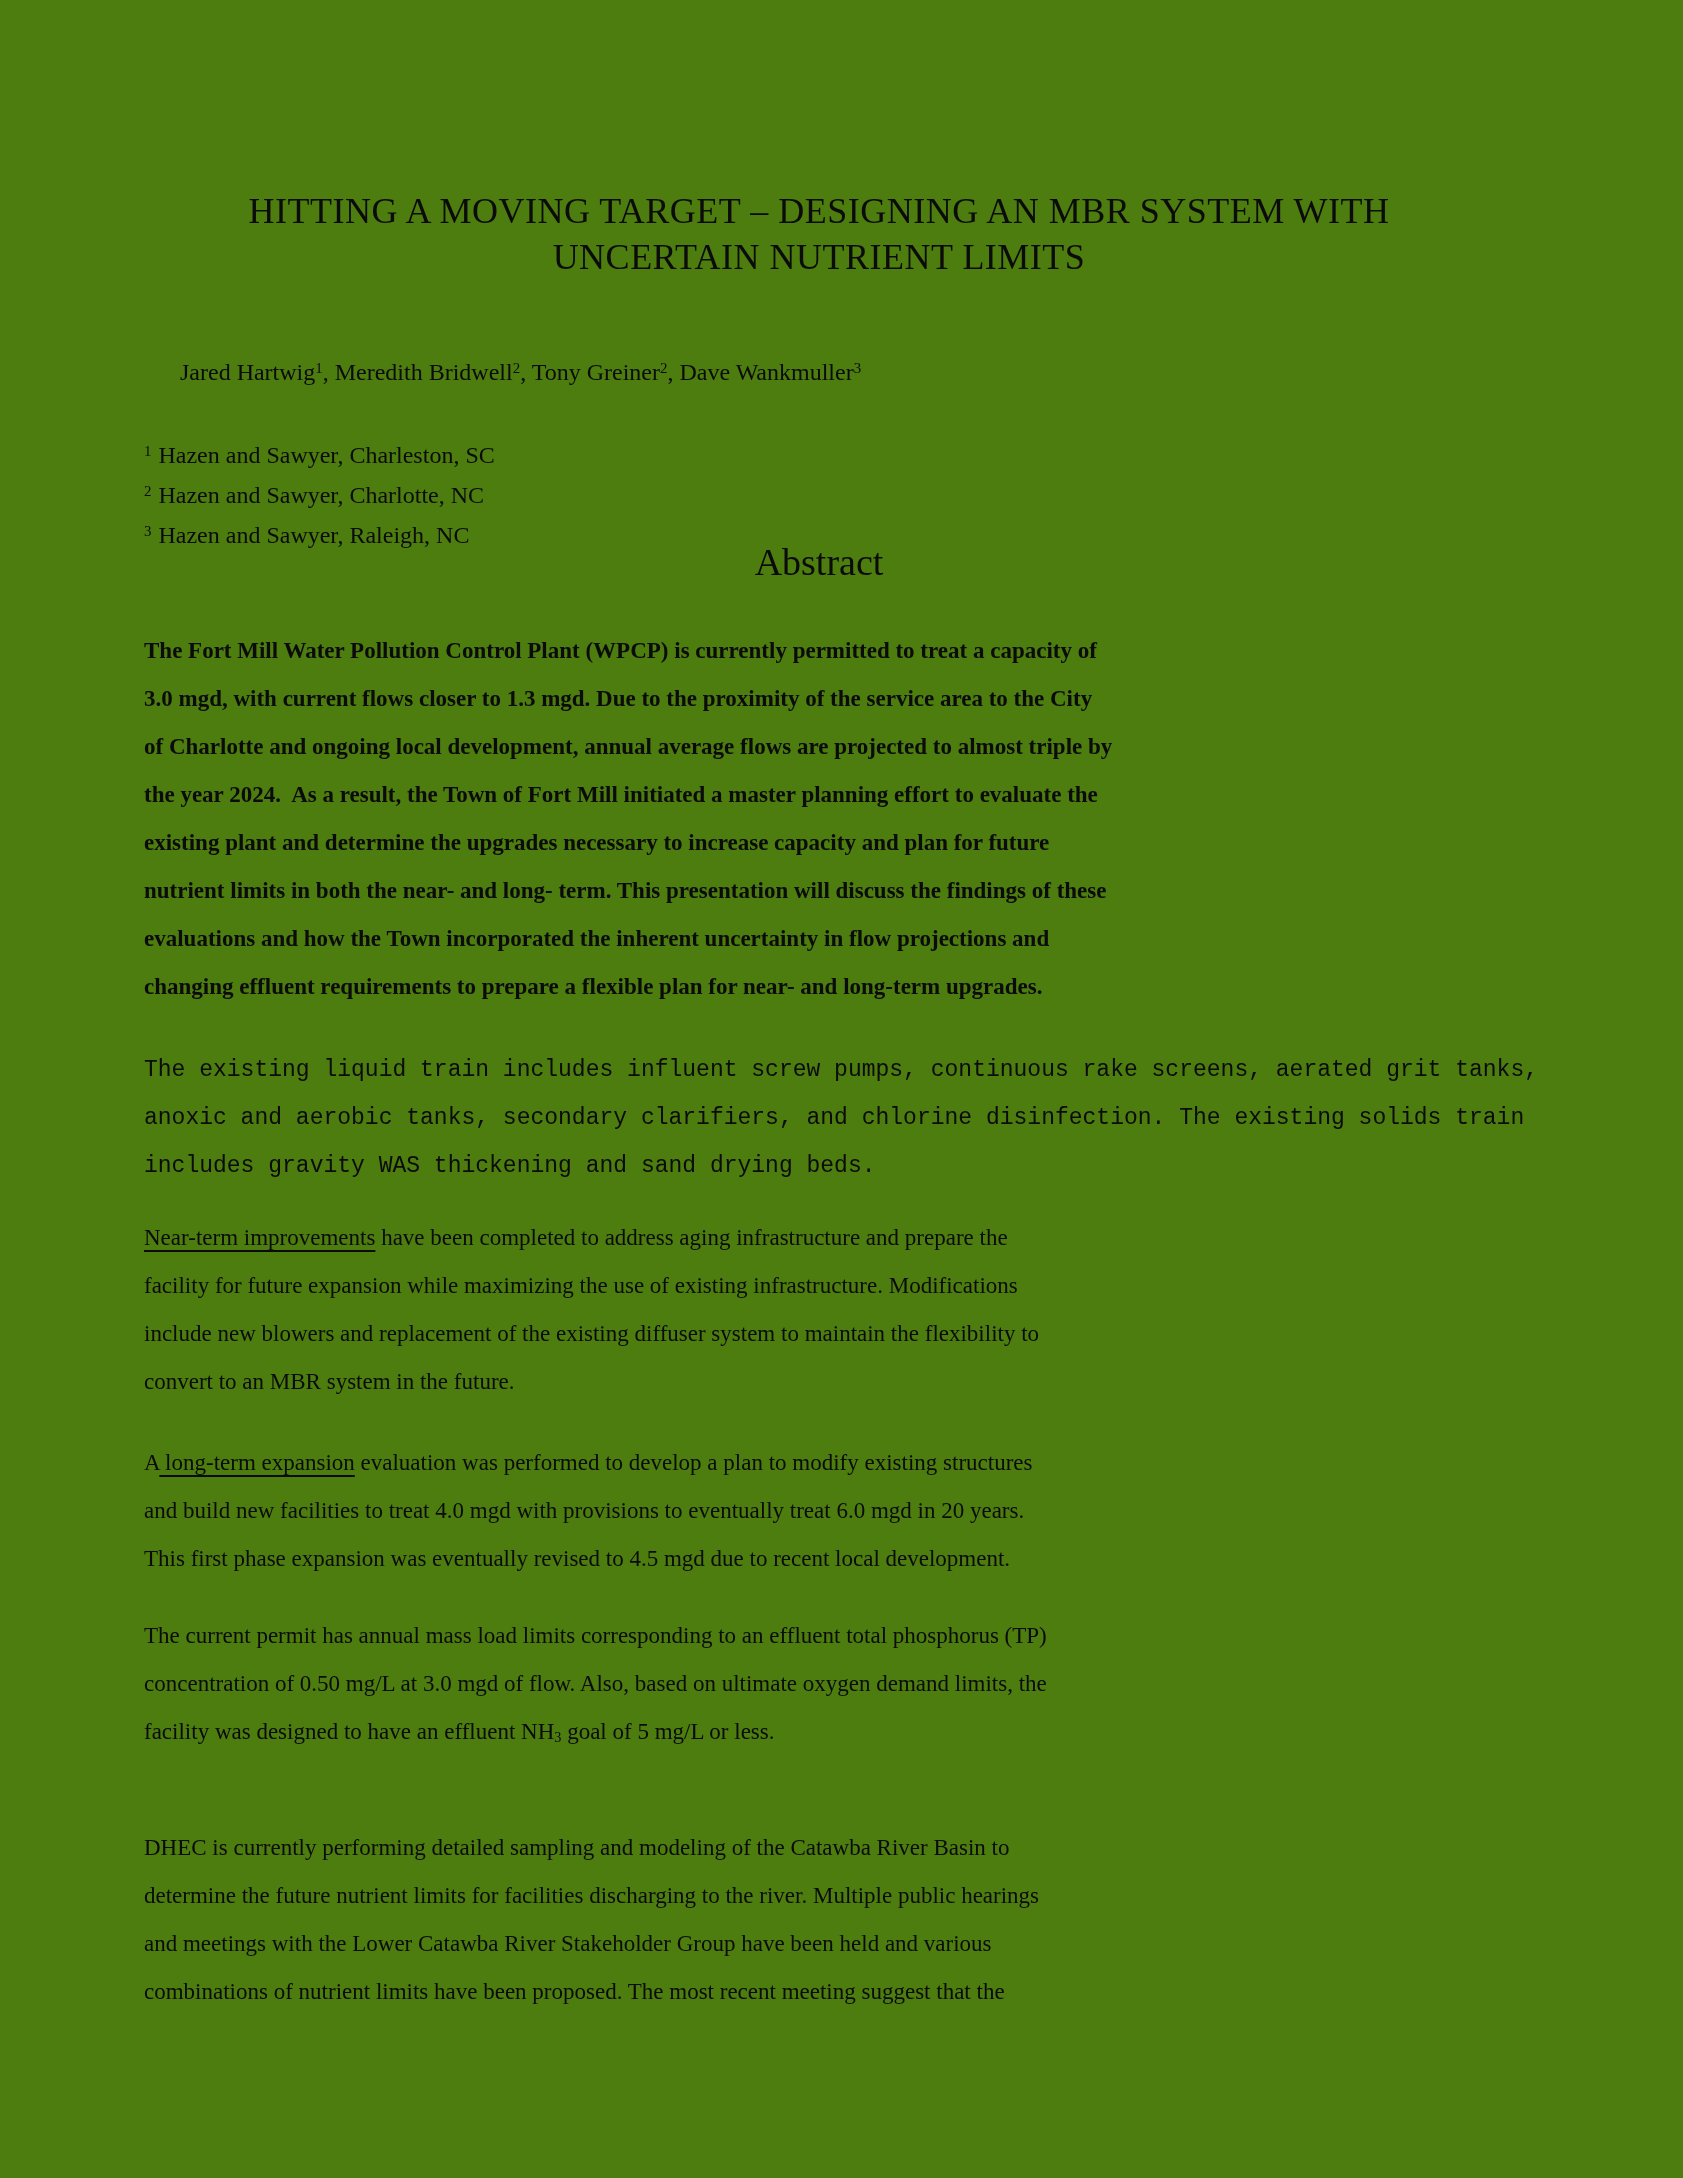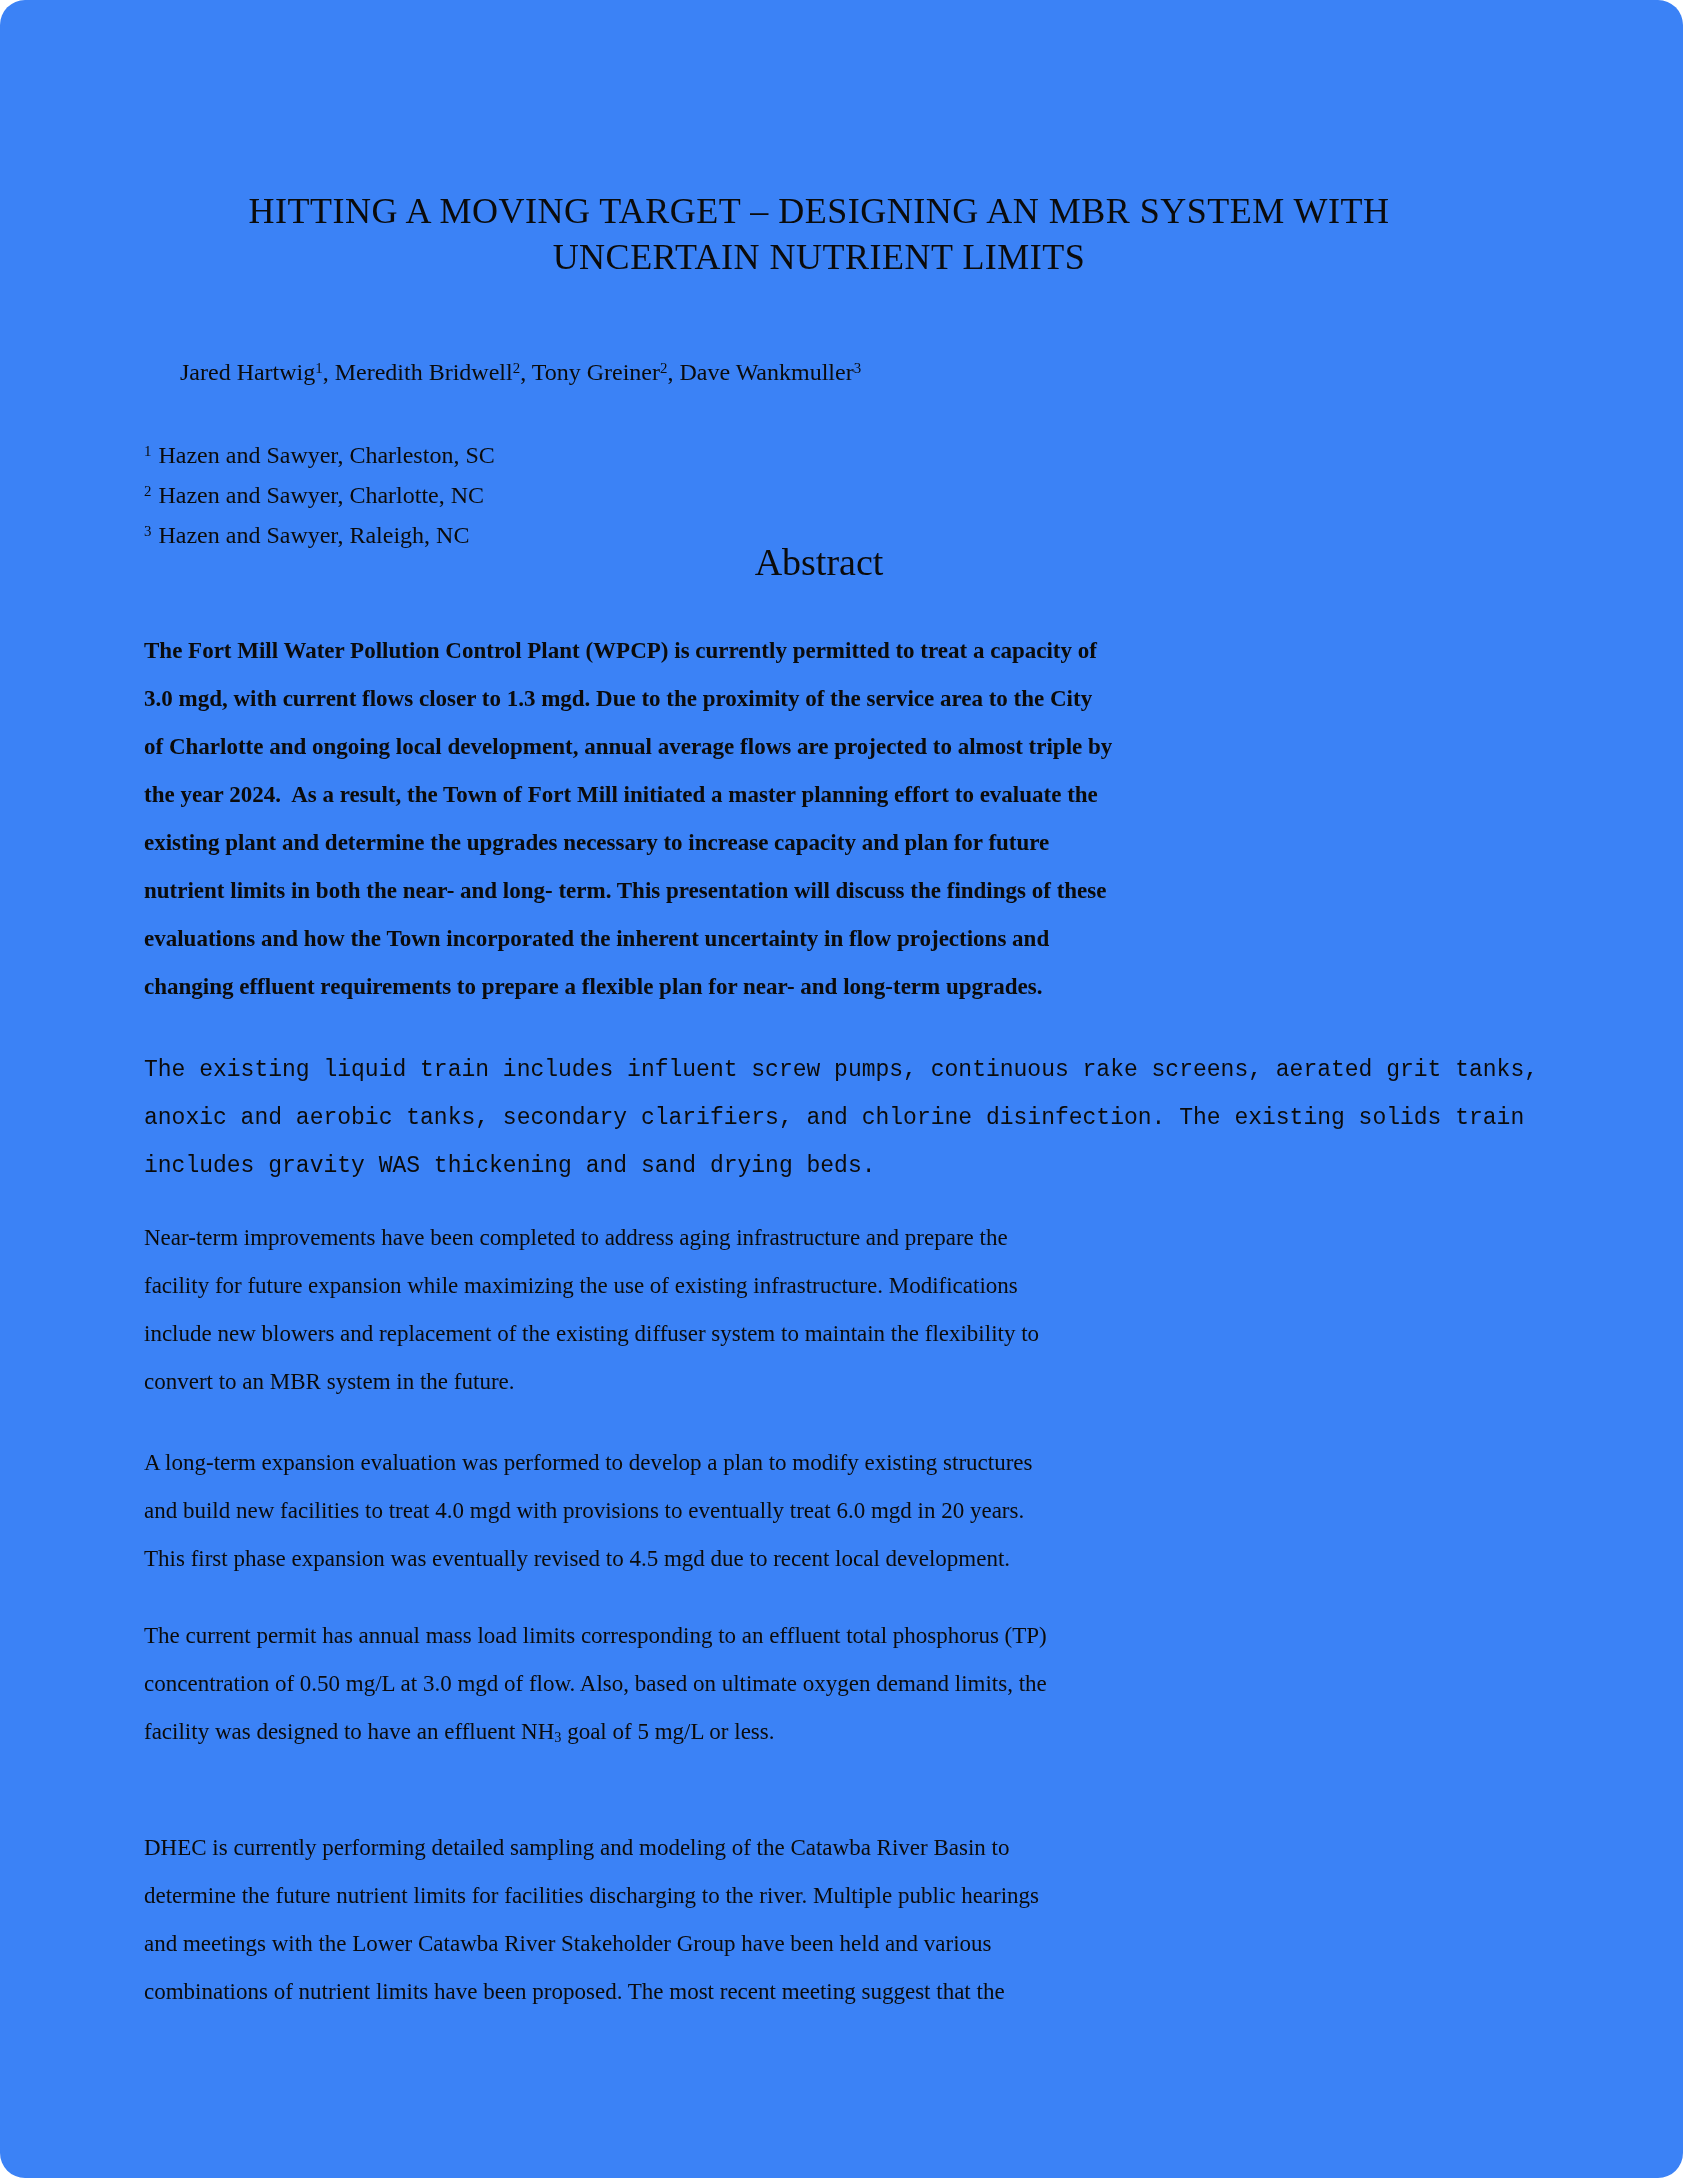--- a/index.html
+++ b/index.html
@@ -5,23 +5,22 @@
   html, body { margin: 0; padding: 0; }
   body {
     width: 1683px; height: 2178px;
     background: #ffffff;
     font-family: "Liberation Serif", "DejaVu Serif", serif;
     color: #0b0b0b;
   }
   .page {
     position: relative;
     width: 1683px; height: 2178px;
-    background: #3b82f6;
+    background: #4d7c0f;
     overflow: hidden;
-    border-radius: 25px;
   }
   .title-block {
     position: absolute;
     top: 188px; left: 0;
     width: 1638px;
     text-align: center;
     font-size: 36px;
     line-height: 46px;
     font-weight: normal;
     margin: 0;
@@ -64,20 +63,21 @@
     line-height: 48px;
   }
   #p1 { top: 627px; font-weight: bold; }
   #p2 { top: 1046px; font-family: Liberation Mono, monospace; }
   #p3 { top: 1214px; }
   #p4 { top: 1439px; }
   #p5 { top: 1612px; }
   #p6 { top: 1824px; }
   .line { white-space: pre-wrap; }
   .u {
+    text-decoration: underline;
     text-decoration-thickness: 2px;
     text-underline-offset: 5px;
     text-align: right;
   }
 </style>
 </head>
 <body>
 
 <div class="page">
 

